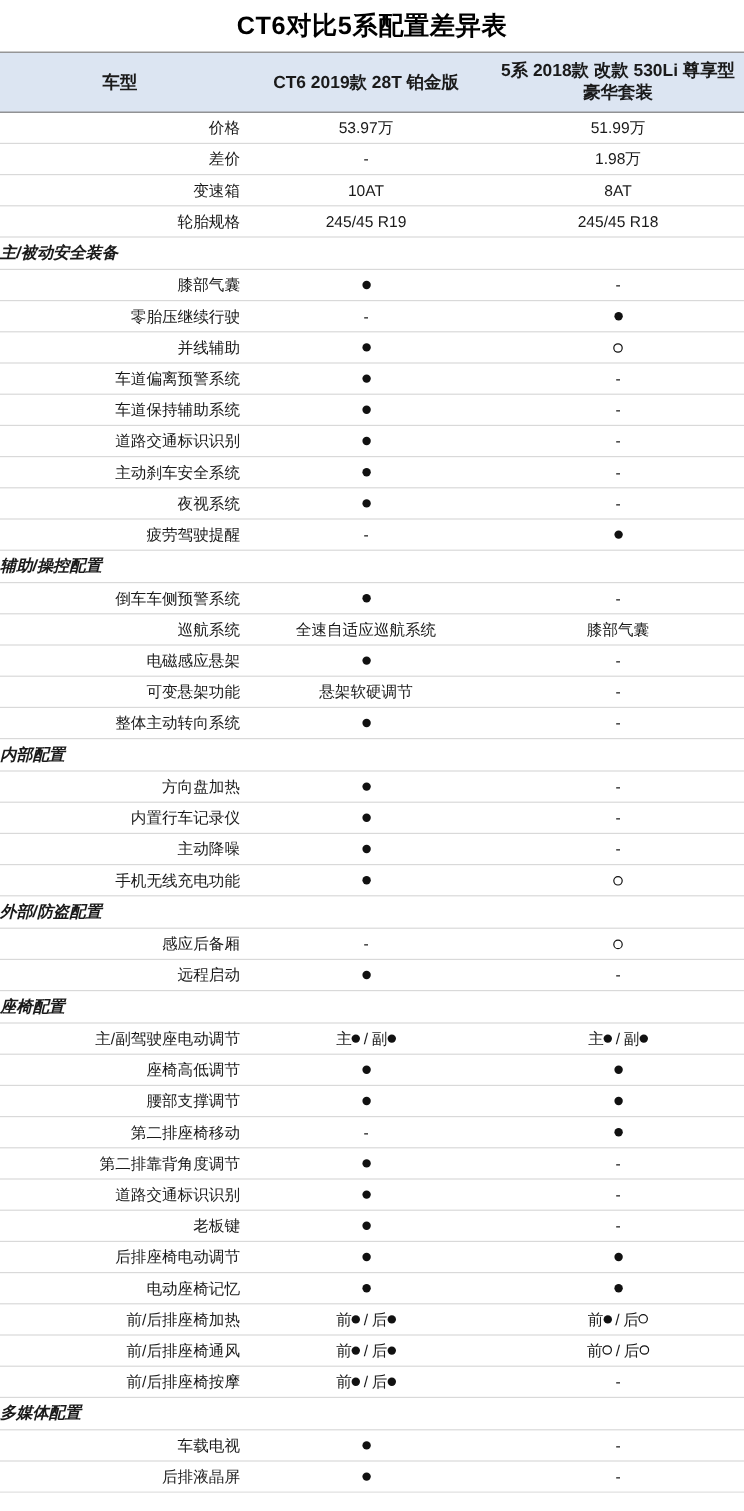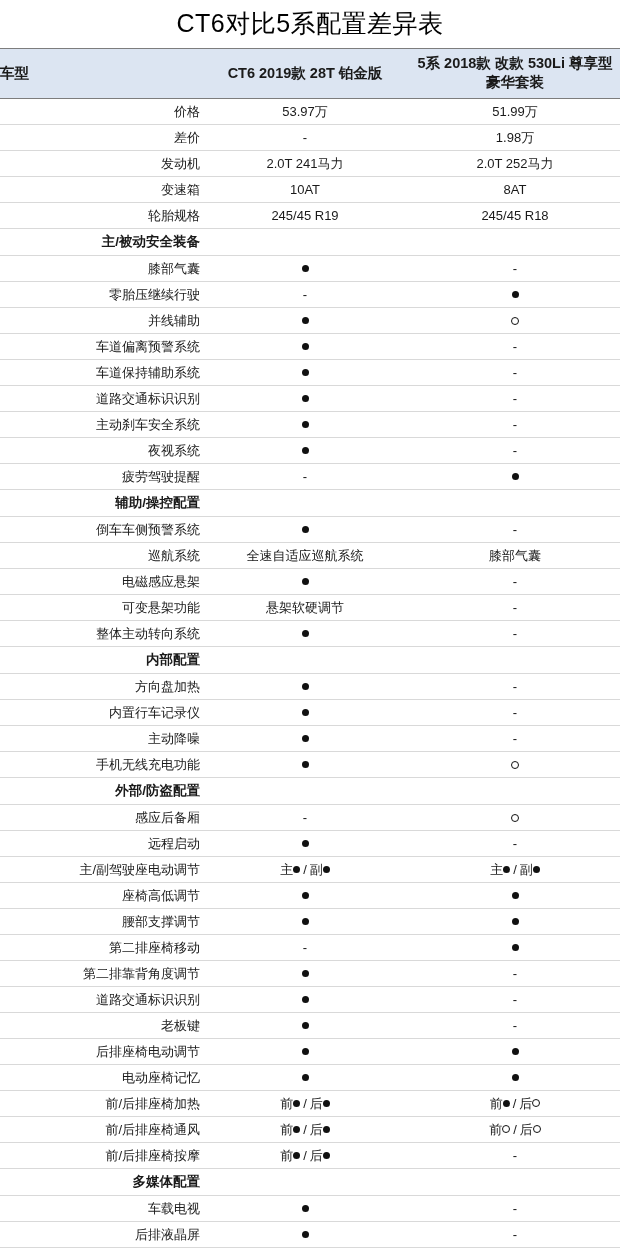--- a/index.html
+++ b/index.html
@@ -12,22 +12,22 @@
     font-family: "Liberation Sans", "DejaVu Sans", sans-serif;
     color: #1a1a1a;
     -webkit-font-smoothing: antialiased;
   }
   #sheet {
     width: 620px;
     box-sizing: border-box;
   }
   .title {
     text-align: center;
-    font-size: 25px;
-    font-weight: normal;
+    font-size: 21px;
+    font-weight: bold;
     padding: 7px 0 8px 0;
     letter-spacing: 0.5px;
     color: #000;
   }
   table {
     width: 620px;
     border-collapse: collapse;
     table-layout: fixed;
   }
   col.c0 { width: 200px; }
@@ -37,21 +37,21 @@
   tr.head td {
     background: #dce5f2;
     font-size: 14.5px;
     font-weight: bold;
     color: #1a1a1a;
     padding: 5px 0 6px 0;
     text-align: center;
     border-top: 1px solid #7d7d7d;
     border-bottom: 1px solid #7d7d7d;
   }
-  tr.head td.label { text-align: left; }
+  tr.head td.label { text-align: center; }
 
   td {
     font-size: 13px;
     padding: 3.5px 0;
     border-bottom: 1px solid #d9d9d9;
     vertical-align: middle;
   }
   td.label {
     text-align: right;
     color: #1a1a1a;
@@ -61,21 +61,21 @@
     text-align: center;
     color: #1a1a1a;
   }
   tr.section td {
     font-weight: bold;
     font-size: 13.5px;
     text-align: center;
     padding: 4px 0;
     background: #ffffff;
   }
-  tr.section td.label { text-align: right; }
+  tr.section td.label { text-align: left; font-style: italic; }
 
   .dot {
     display: inline-block;
     width: 7px;
     height: 7px;
     border-radius: 50%;
     background: #111;
     vertical-align: middle;
     position: relative;
     top: -1px;
@@ -122,25 +122,20 @@
           <td class="label">价格</td>
           <td class="val"><span class="txt">53.97万</span></td>
           <td class="val"><span class="txt">51.99万</span></td>
         </tr>
         <tr>
           <td class="label">差价</td>
           <td class="val"><span class="dash">-</span></td>
           <td class="val"><span class="txt">1.98万</span></td>
         </tr>
         <tr>
-          <td class="label">发动机</td>
-          <td class="val"><span class="txt">2.0T 241马力</span></td>
-          <td class="val"><span class="txt">2.0T 252马力</span></td>
-        </tr>
-        <tr>
           <td class="label">变速箱</td>
           <td class="val"><span class="txt">10AT</span></td>
           <td class="val"><span class="txt">8AT</span></td>
         </tr>
         <tr>
           <td class="label">轮胎规格</td>
           <td class="val"><span class="txt">245/45 R19</span></td>
           <td class="val"><span class="txt">245/45 R18</span></td>
         </tr>
         <tr class="section">
@@ -256,20 +251,25 @@
         <tr>
           <td class="label">感应后备厢</td>
           <td class="val"><span class="dash">-</span></td>
           <td class="val"><span class="circle"></span></td>
         </tr>
         <tr>
           <td class="label">远程启动</td>
           <td class="val"><span class="dot"></span></td>
           <td class="val"><span class="dash">-</span></td>
         </tr>
+        <tr class="section">
+          <td class="label">座椅配置</td>
+          <td></td>
+          <td></td>
+        </tr>
         <tr>
           <td class="label">主/副驾驶座电动调节</td>
           <td class="val"><span class="pair">主<span class="dot"></span><span class="sep">/</span>副<span class="dot"></span></span></td>
           <td class="val"><span class="pair">主<span class="dot"></span><span class="sep">/</span>副<span class="dot"></span></span></td>
         </tr>
         <tr>
           <td class="label">座椅高低调节</td>
           <td class="val"><span class="dot"></span></td>
           <td class="val"><span class="dot"></span></td>
         </tr>

